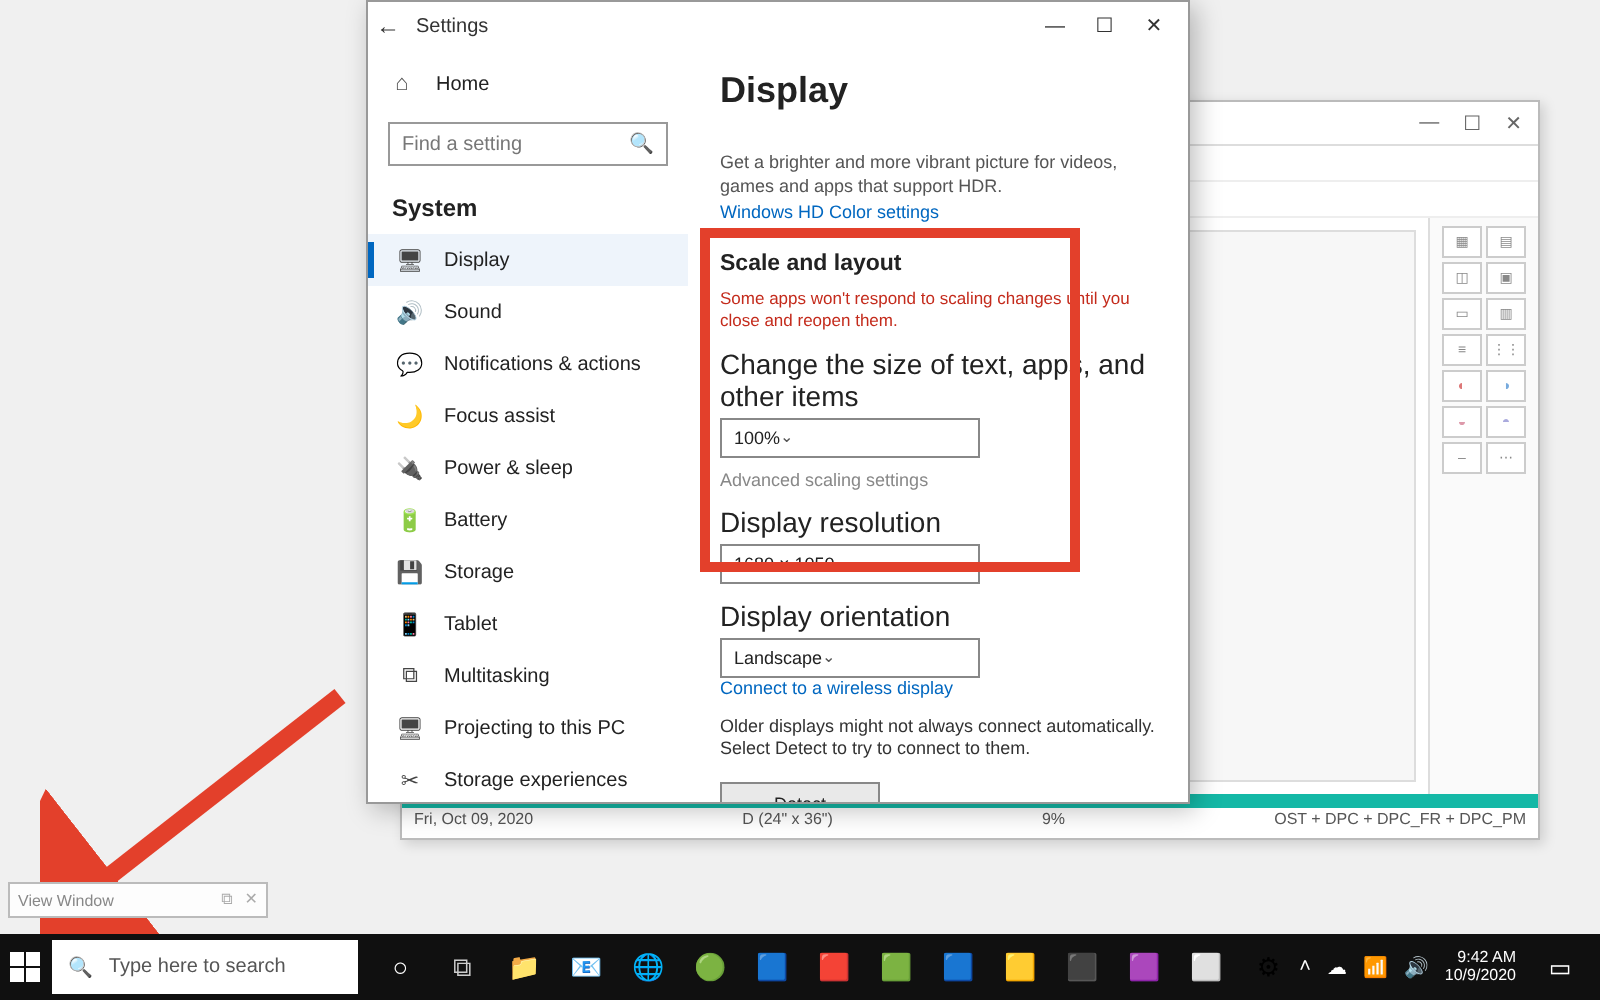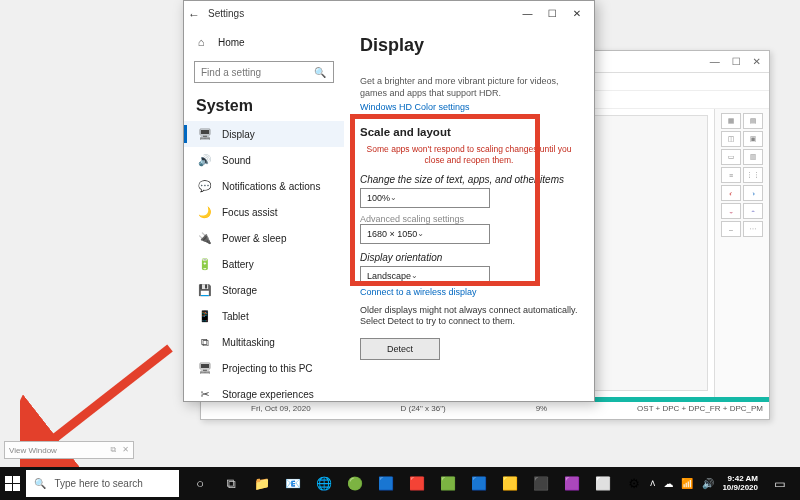--- a/index.html
+++ b/index.html
@@ -12,49 +12,49 @@
   }
   .bg-app .titlebar { height: 22px; border-bottom:1px solid #ddd; display:flex; justify-content:flex-end; align-items:center; gap:12px; padding-right:8px; color:#666; font-size:10px;}
   .bg-app .toolbar { height:18px; border-bottom:1px solid #eee; display:flex; align-items:center; gap:6px; padding:0 8px; font-size:8px; color:#888;}
   .bg-app .toolbar2 { height:18px; border-bottom:1px solid #eee; display:flex; align-items:center; gap:3px; padding:0 8px;}
   .bg-app .dot { width:10px;height:10px;border-radius:50%; }
   .bg-app .body { display:flex; height: calc(100% - 80px);}
   .bg-app .canvas { flex:1; background:#f7f7f7; margin:6px; border:1px solid #ddd; position:relative;}
   .bg-app .panel { width:55px; background:#fafafa; border-left:1px solid #ddd; display:flex; flex-direction:column; gap:2px; padding:4px 2px;}
   .bg-app .panel .pbtn { width:20px;height:16px; border:1px solid #ccc; background:#fff; font-size:7px; display:inline-flex;align-items:center;justify-content:center;color:#888;}
   .bg-app .panel .row { display:flex; gap:2px; justify-content:center;}
-  .bg-app .status { height:18px; border-top:5px solid #14b8a6; font-size:8px; color:#555; display:flex; align-items:center; justify-content:space-between; padding:0 6px;margin-left:44px;}
+  .bg-app .status { height:18px; border-top:7px solid #14b8a6; font-size:8px; color:#555; display:flex; align-items:center; justify-content:space-between; padding:0 6px;}
 
   
   .settings {
     position: absolute; left: 183px; top: 0px; width: 412px; height: 402px;
     background: #fff; border: 1px solid #999; box-shadow: 3px 3px 12px rgba(0,0,0,0.25);
     display:flex; flex-direction:column;
   }
   .settings .titlebar { height:24px; display:flex; align-items:center; justify-content:space-between; padding:0 6px 0 4px; font-size:10px;}
   .settings .titlebar .left { display:flex; align-items:center; gap:8px; color:#333;}
   .settings .titlebar .winbtn { width:22px; height:18px; display:inline-flex; align-items:center; justify-content:center; font-size:10px; color:#333;}
   .settings .body { flex:1; display:flex; overflow:hidden;}
   .sidebar { width:160px; background:#fff; border-right:0; padding:4px 0 0 0; font-size:10px; color:#222;}
   .sidebar .row { display:flex; align-items:center; gap:10px; height:26px; padding:0 10px; cursor:default;}
   .sidebar .row .ic { width:14px; height:14px; display:inline-flex; align-items:center; justify-content:center; color:#555; font-size:11px;}
   .sidebar .search { margin:6px 10px 10px 10px; height:22px; border:1px solid #999; display:flex; align-items:center; padding:0 6px; font-size:10px; color:#777; justify-content:space-between;}
-  .sidebar .heading { font-weight:600; font-size:16px; padding:4px 12px 6px 12px;}
+  .sidebar .heading { font-weight:600; font-size:12px; padding:4px 12px 6px 12px;}
   .sidebar .item { display:flex; align-items:center; gap:10px; height:26px; padding:0 12px 0 14px; font-size:10px; color:#222; position:relative;}
   .sidebar .item.active::before { content:""; position:absolute; left:0; top:4px; bottom:4px; width:3px; background:#0067c0;}
   .sidebar .item.active { background:#eef4fb;}
   .sidebar .item .ic { width:14px; text-align:center; color:#444; font-size:11px;}
 
   .content { flex:1; padding:10px 16px 10px 16px; overflow:auto; font-size:10px; color:#222; position:relative;}
   .content h1 { font-size:18px; font-weight:600; margin-bottom:4px;}
   .content .sub { font-size:9px; color:#555; line-height:1.3; margin-bottom:2px;margin-top:20px;}
   .content a.link { color:#0067c0; font-size:9px; text-decoration:none;}
   .content h2 { font-size:11.5px; font-weight:600; margin-top:14px; margin-bottom:6px;}
-  .content .warn { color:#c42b1c; font-size:8.5px; line-height:1.25;text-align:center;}
-  .content .label { font-size:10px; color:#222; margin-top:8px; margin-bottom:3px;font-style:italic;}
+  .content .warn { color:#c42b1c; font-size:8.5px; line-height:1.25;}
+  .content .label { font-size:14px; color:#222; margin-top:8px; margin-bottom:3px;}
   .content .select { width:130px; height:20px; border:1px solid #888; font-size:9px; display:flex; align-items:center; padding:0 6px; background:#fff;}
   .content .select .chev { font-size:8px; color:#555;}
   .content .advlink { font-size:9px; color:#888; margin-top:6px;}
   .content .btn { height:22px; padding:0 26px; border:1px solid #888; background:#e9e9e9; font-size:9px; display:inline-flex; align-items:center; margin-top:6px;}
   .content .mdtext { font-size:9px; color:#333; line-height:1.3; margin-bottom:4px;}
 
   .highlight-box {
     position:absolute; left:350px; top:114px; width:190px; height:172px;
     border:5px solid #e3402b; pointer-events:none;
   }
@@ -70,21 +70,21 @@
 
   
   .taskbar { position:absolute; left:0; bottom:0; height:33px; width:800px; background:#101010; display:flex; align-items:center;}
   .taskbar .start { width:34px; height:33px; display:flex; align-items:center; justify-content:center;}
   .winlogo { display:grid; grid-template-columns:7px 7px; grid-template-rows:7px 7px; gap:1px;}
   .winlogo div { background:#fff;}
   .taskbar .search { width:195px; height:27px; background:#fff; display:flex; align-items:center; gap:8px; padding:0 8px; font-size:10px; color:#555;}
   .taskbar .icons { display:flex; align-items:center; gap:0; margin-left:6px;}
   .taskbar .ticon { width:31px; height:33px; display:flex; align-items:center; justify-content:center; font-size:13px;}
   .taskbar .tray { margin-left:auto; display:flex; align-items:center; gap:8px; padding-right:6px; color:#fff; font-size:8px;}
-  .taskbar .tray .clock { text-align:right; line-height:1.1;font-weight:bold;}
+  .taskbar .tray .clock { text-align:right; line-height:1.1;}
   .taskbar .tray .ic { font-size:10px;}
   .notif { width:28px; height:33px; display:flex;align-items:center;justify-content:center; font-size:12px;}
 
   .emoji { font-family:"Segoe UI Emoji","Segoe UI Symbol",sans-serif;}
 </style>
 </head>
 <body>
 
 <div class="bg-app">
   <div class="titlebar">
@@ -224,20 +224,21 @@
       <h2>Scale and layout</h2>
       <div class="warn">Some apps won't respond to scaling changes until you close and reopen them.</div>
 
       <div class="label">Change the size of text, apps, and other items</div>
       <div class="select">
         <span>100%</span>
         <span class="chev">⌄</span>
       </div>
       <div class="advlink">Advanced scaling settings</div>
 
+      <div class="label">Display resolution</div>
       <div class="select">
         <span>1680 × 1050</span>
         <span class="chev">⌄</span>
       </div>
 
       <div class="label">Display orientation</div>
       <div class="select">
         <span>Landscape</span>
         <span class="chev">⌄</span>
       </div>

